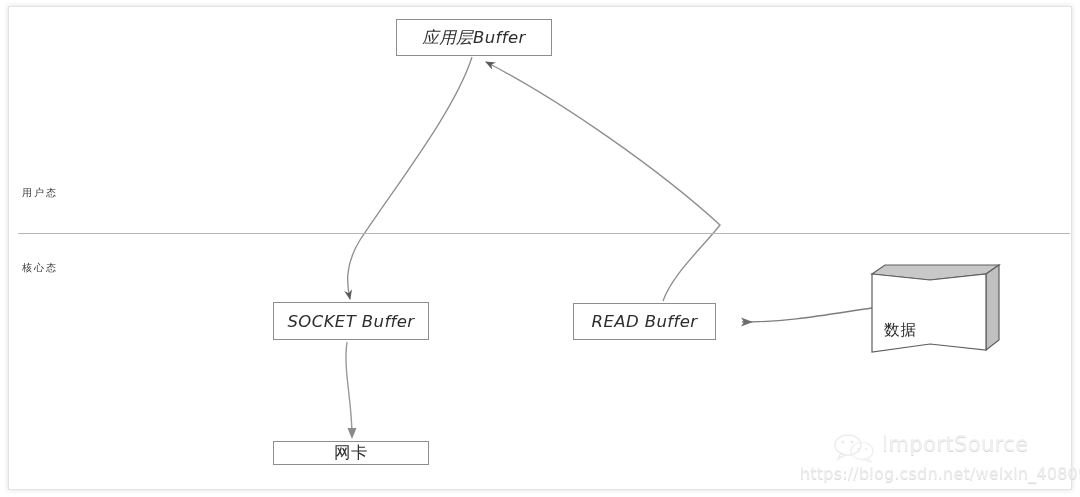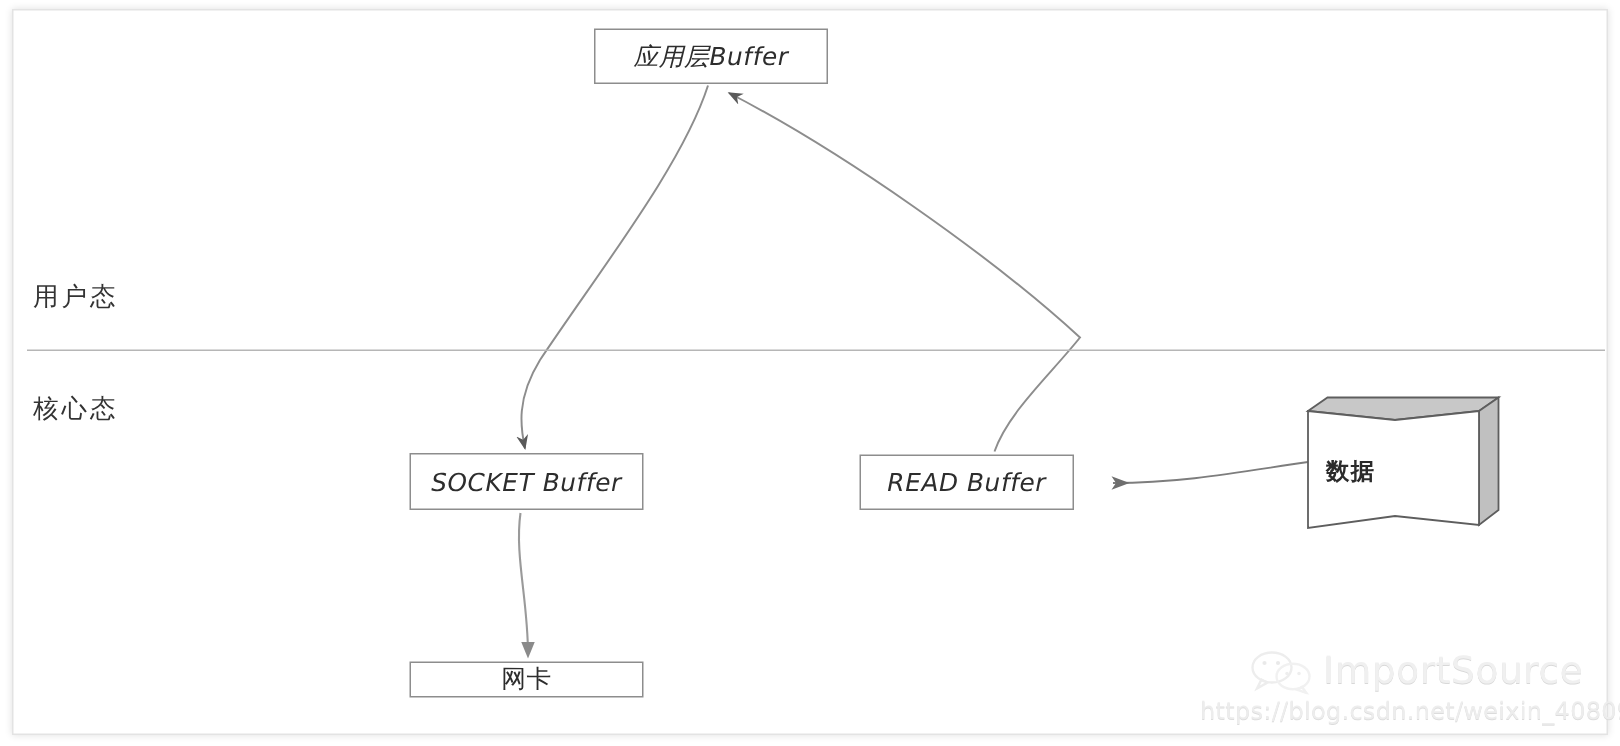--- a/index.html
+++ b/index.html
@@ -63,45 +63,44 @@
     font-style: normal;
   }
   #node-app      { left: 396px; top: 19px;  width: 156px; height: 37px; }
   #node-socket   { left: 273px; top: 302px; width: 156px; height: 38px; }
   #node-read     { left: 573px; top: 303px; width: 143px; height: 37px; }
   #node-nic      { left: 273px; top: 441px; width: 156px; height: 24px; }
 
   .mode-label {
     position: absolute;
     font-family: "DejaVu Sans", "Liberation Sans", sans-serif;
-    font-size: 17px;
+    font-size: 10px;
     color: #333333;
     letter-spacing: 2px;
     white-space: nowrap;
   }
   #label-user   { left: 22px; top: 186px; }
   #label-kernel { left: 22px; top: 261px; text-align: center; }
 
   #divider {
     position: absolute;
     left: 18px;
     top: 233px;
     width: 1052px;
     height: 0;
     border-top: 1.4px solid #b6b6b6;
   }
 
   
   #node-data {
     position: absolute;
     left: 866px;
-    top: 262px;
+    top: 278px;
     width: 140px;
     height: 98px;
-    font-weight: bold;
   }
   #data-text {
     position: absolute;
     left: 18px;
     top: 42px;
     font-family: "DejaVu Sans", "Liberation Sans", sans-serif;
     font-size: 15.5px;
     color: #2b2b2b;
     letter-spacing: 1px;
     z-index: 3;
@@ -114,21 +113,21 @@
     top: 430px;
     width: 238px;
     height: 56px;
     pointer-events: none;
   }
   #wm-brand {
     position: absolute;
     left: 56px;
     top: 2px;
     font-family: "DejaVu Sans", "Liberation Sans", sans-serif;
-    font-size: 25px;
+    font-size: 21px;
     color: #f0f0f0;
     text-shadow: 0 1px 0 #d8d8d8, 0 -1px 0 #ffffff;
     letter-spacing: 0.4px;
   }
   #wm-icon {
     position: absolute;
     left: 6px;
     top: 3px;
     width: 46px;
     height: 30px;

